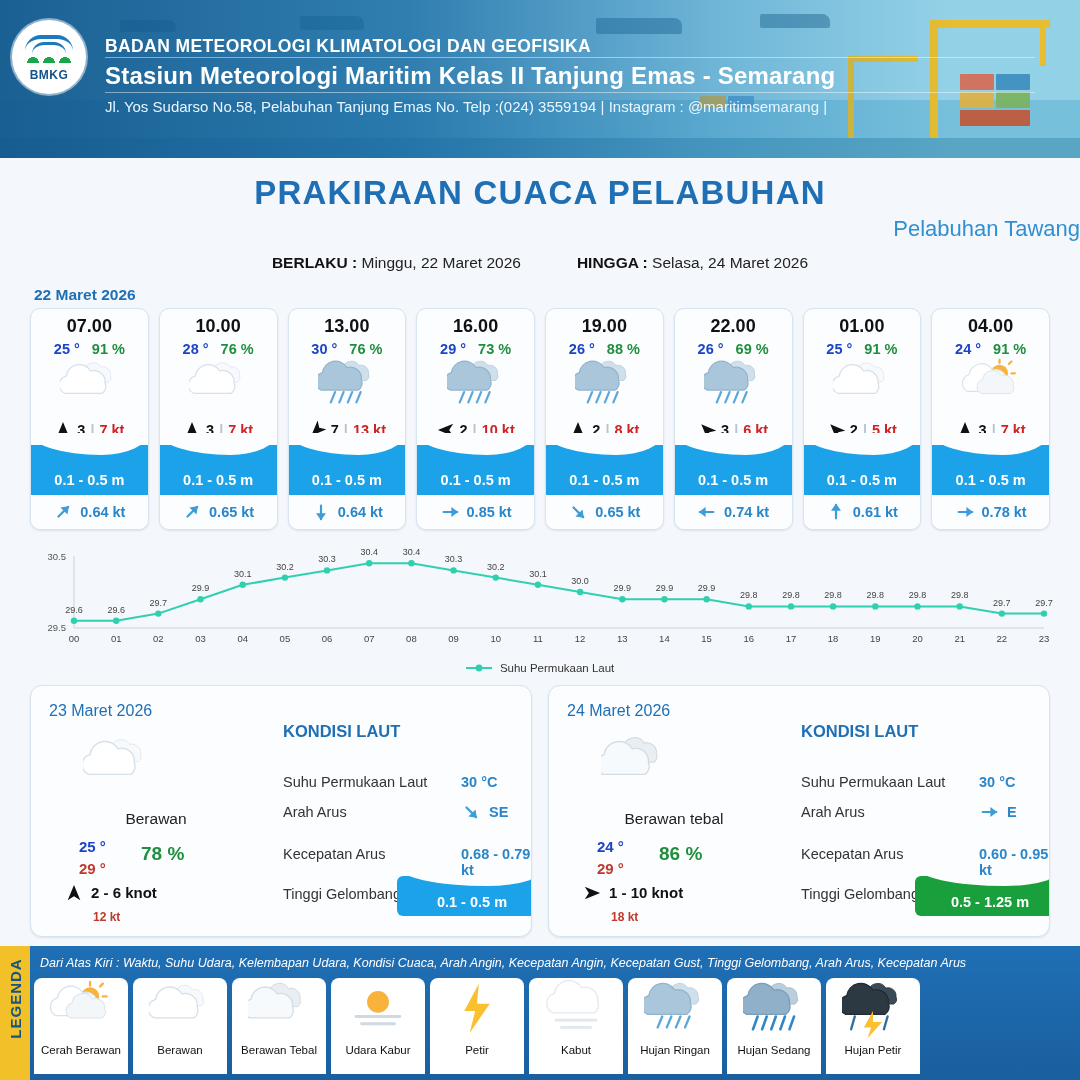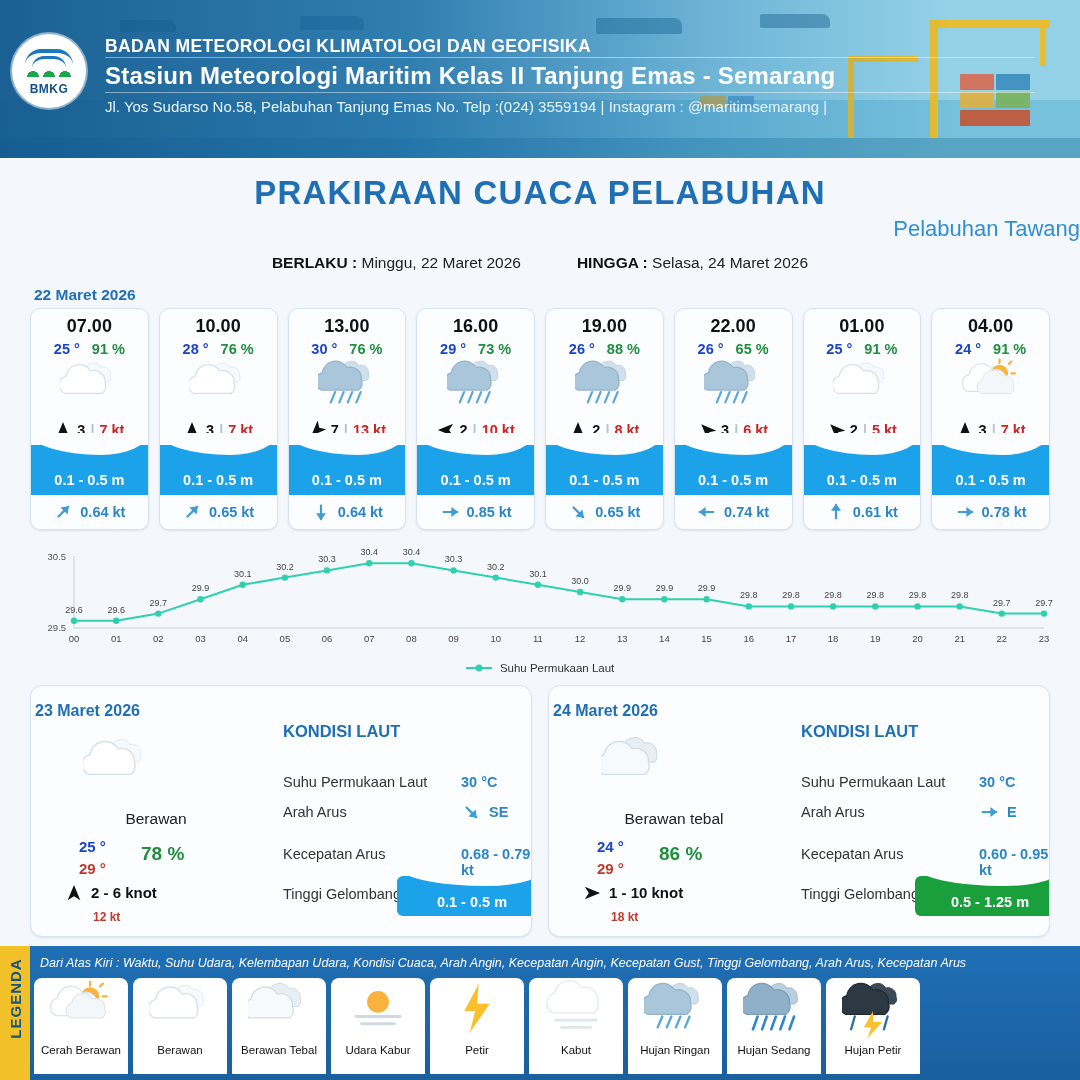--- a/index.html
+++ b/index.html
@@ -23,21 +23,21 @@
   .hdr-scene .wharf { position:absolute; left:0; top:138px; width:1080px; height:20px; background:#5ba7c4; }
   .crane { position:absolute; background:#f2c029; }
   .cont { position:absolute; border-radius:1px; opacity:.92; }
   .ship { position:absolute; background:#2f6f8f; border-radius:2px 8px 2px 2px; opacity:.55; }
   .hdr-overlay {
     position:absolute; inset:0;
     background:linear-gradient(90deg, rgba(16,86,140,.92) 0%, rgba(22,104,162,.80) 38%, rgba(27,118,180,.35) 66%, rgba(30,125,190,.05) 88%);
   }
   .hdr-content { position:absolute; left:0; top:0; width:1080px; height:158px; }
   .logo {
-    position:absolute; left:12px; top:34px; width:74px; height:74px; border-radius:50%;
+    position:absolute; left:12px; top:20px; width:74px; height:74px; border-radius:50%;
     background:#ffffff; display:flex; flex-direction:column; align-items:center; justify-content:center;
     box-shadow:0 0 0 2px rgba(255,255,255,.5);
   }
   .logo .glyph { width:56px; height:34px; position:relative; }
   .logo .arc { position:absolute; left:4px; top:2px; width:48px; height:16px; border-top:4px solid #1c79c0; border-radius:24px 24px 0 0; }
   .logo .arc2 { position:absolute; left:11px; top:9px; width:34px; height:12px; border-top:3px solid #1c79c0; border-radius:18px 18px 0 0; }
   .logo .wave { position:absolute; left:4px; top:20px; width:48px; height:10px; background:
       radial-gradient(circle at 8px 10px, #1aa64b 6px, transparent 6px),
       radial-gradient(circle at 24px 10px, #1aa64b 6px, transparent 6px),
       radial-gradient(circle at 40px 10px, #1aa64b 6px, transparent 6px);
@@ -83,21 +83,21 @@
   .chart-wrap { margin:12px 20px 0 20px; height:118px; position:relative; }
   .chart-legend { text-align:center; font-size:11.5px; color:#333; margin-top:2px; }
   .chart-legend .lmark { display:inline-block; vertical-align:middle; margin-right:5px; }
 
   
   .panels { display:flex; gap:16px; padding:10px 30px 0 30px; }
   .panel {
     flex:1; background:#fbfdff; border:1px solid #d7e3ee; border-radius:12px;
     box-shadow:0 1px 2px rgba(30,60,90,.10); height:252px; position:relative; overflow:hidden;
   }
-  .p-date { position:absolute; left:4px; top:16px; font-size:16px; font-weight:bold; color:#1f6fb5; }
+  .p-date { position:absolute; left:18px; top:16px; font-size:16px; font-weight:normal; color:#1f6fb5; }
   .p-icon { position:absolute; left:52px; top:48px; }
   .p-cond { position:absolute; left:0; top:124px; width:250px; text-align:center; font-size:15.5px; color:#222; }
   .p-tmin { position:absolute; left:48px; top:152px; font-size:15px; font-weight:bold; color:#1b44c8; }
   .p-tmax { position:absolute; left:48px; top:174px; font-size:15px; font-weight:bold; color:#c0392b; }
   .p-hum { position:absolute; left:110px; top:157px; font-size:19px; font-weight:bold; color:#1f8f3d; }
   .p-wind { position:absolute; left:34px; top:198px; display:flex; align-items:center; gap:8px; font-size:15px; font-weight:bold; color:#111; }
   .p-gust { position:absolute; left:62px; top:224px; font-size:12px; font-weight:bold; color:#c0392b; }
   .p-kondisi { position:absolute; left:252px; top:36px; font-size:16.5px; font-weight:bold; color:#1f6fb5; }
   .p-row { position:absolute; left:252px; font-size:14.5px; color:#333; }
   .p-val { position:absolute; font-size:14.5px; font-weight:bold; color:#2b86c9; }
@@ -412,21 +412,21 @@
     </g>
           </svg>
         </span>
        <span>0.65 kt</span>
      </div>
     </div>
     <div class="card">
       <div class="c-time">22.00</div>
      <div class="c-th">
        <span class="c-temp">26 °</span>
-       <span class="c-hum">65 %</span>
+       <span class="c-hum">69 %</span>
      </div>
      <div class="c-icon">
         <svg width="58" height="58" viewBox="0 0 68 68">
           <g transform="translate(44,20) scale(0.8)">
       <path d="M -20 8 a 9 9 0 0 1 1 -17 a 13 13 0 0 1 24 -5 a 11 11 0 0 1 14 12 a 8 8 0 0 1 -3 10 z" fill="#cfe0ec" stroke="#b9cedd" stroke-width="1.2"></path>
           </g>
           <g transform="translate(28,28) scale(1.2)">
       <path d="M -20 8 a 9 9 0 0 1 1 -17 a 13 13 0 0 1 24 -5 a 11 11 0 0 1 14 12 a 8 8 0 0 1 -3 10 z" fill="#a9c6da" stroke="#93b4cb" stroke-width="1.2"></path>
           </g>
           <g stroke="#5aa7d8" stroke-width="2.6" stroke-linecap="round">

